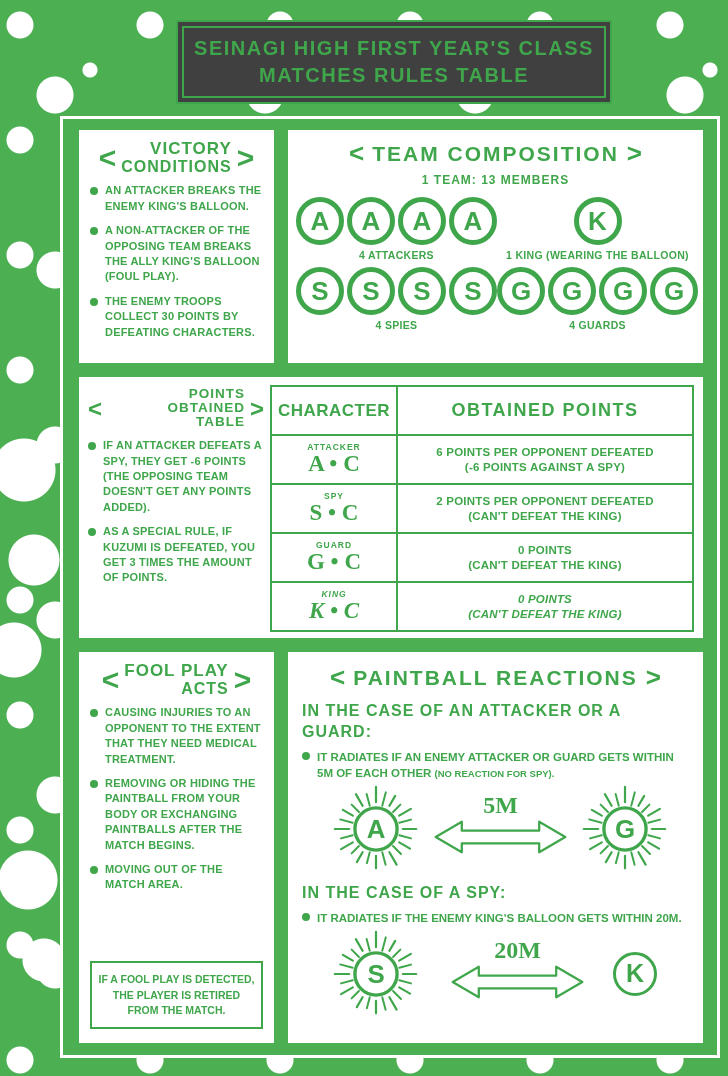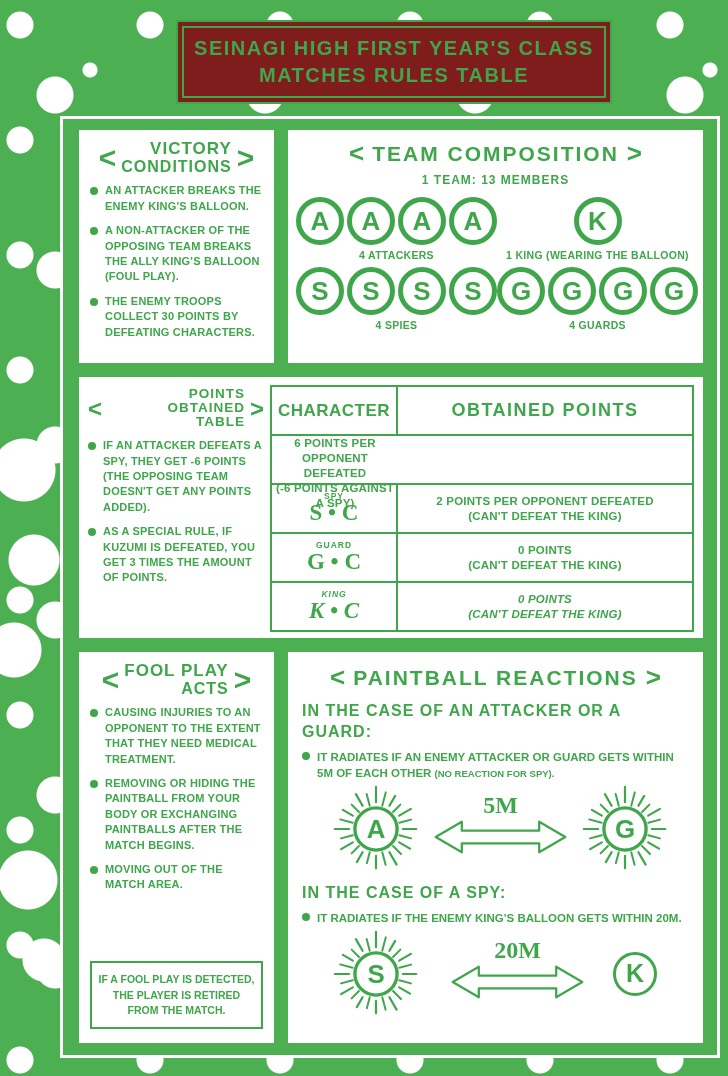--- a/index.html
+++ b/index.html
@@ -13,21 +13,21 @@
       radial-gradient(circle 30px at 28px 880px,#fff 29px,transparent 30px),
       radial-gradient(circle 22px at 44px 960px,#fff 21px,transparent 22px),
       radial-gradient(circle 14px at 20px 25px,#fff 13px,transparent 14px),
       radial-gradient(circle 8px at 90px 70px,#fff 7px,transparent 8px),
       radial-gradient(circle 19px at 55px 95px,#fff 18px,transparent 19px),
       radial-gradient(circle 5px at 120px 20px,#fff 4px,transparent 5px);
     background-repeat:no-repeat,no-repeat,no-repeat,no-repeat,no-repeat,repeat,repeat,repeat,repeat;
     background-size:auto,auto,auto,auto,auto,130px 115px,155px 135px,210px 175px,95px 105px;
   }
   :root{--g:#3fa64b;--bg:#4cb053;}
-  .title-box{position:absolute;left:176px;top:20px;width:436px;background:#7f1d1d;
+  .title-box{position:absolute;left:176px;top:20px;width:436px;background:#404040;
     border:2px solid var(--g);padding:4px;box-sizing:border-box;}
   .title-inner{border:2px solid var(--g);padding:7px 6px;text-align:center;}
   .title-line{color:var(--g);font-weight:bold;font-size:20px;letter-spacing:1.5px;line-height:1.35;}
   .main{position:absolute;left:60px;top:116px;width:660px;height:942px;background:var(--bg);
     border:3px solid #fff;box-sizing:border-box;}
   .panel{position:absolute;background:#fff;box-sizing:border-box;color:var(--g);}
   .p-victory{left:16px;top:11px;width:195px;height:233px;padding:10px 11px;}
   .p-team{left:225px;top:11px;width:415px;height:233px;padding:8px 8px;}
   .p-points{left:16px;top:258px;width:624px;height:261px;padding:8px 9px;display:flex;}
   .p-fool{left:16px;top:533px;width:195px;height:391px;padding:10px 11px;display:flex;flex-direction:column;}
@@ -191,20 +191,24 @@
           <li>IF AN ATTACKER DEFEATS A SPY, THEY GET -6 POINTS (THE OPPOSING TEAM DOESN'T GET ANY POINTS ADDED).</li>
           <li>AS A SPECIAL RULE, IF KUZUMI IS DEFEATED, YOU GET 3 TIMES THE AMOUNT OF POINTS.</li>
         </ul>
       </div>
       <div class="pts-table">
         <div class="trow">
           <div class="tc th-char">CHARACTER</div>
           <div class="tp th-pts">OBTAINED POINTS</div>
         </div>
         <div class="trow">
+          <div class="tc">
+            <span class="role">ATTACKER</span>
+            <span class="code">A • C</span>
+          </div>
           <div class="tp">
             <span class="pline">6 POINTS PER OPPONENT DEFEATED</span>
             <span class="pline">(-6 POINTS AGAINST A SPY)</span>
           </div>
         </div>
         <div class="trow">
           <div class="tc">
             <span class="role">SPY</span>
             <span class="code">S • C</span>
           </div>

